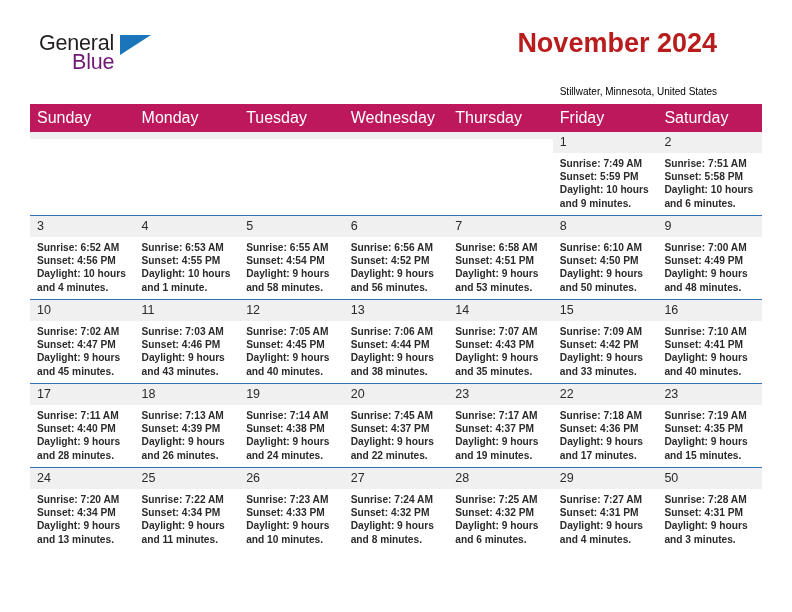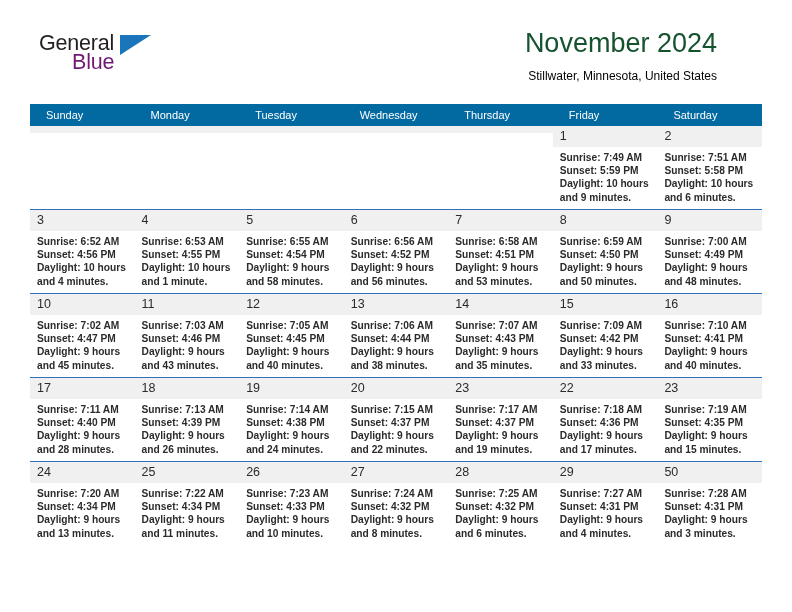--- a/index.html
+++ b/index.html
@@ -63,50 +63,50 @@
   }
 
   .title-block {
     position: absolute;
     right: 9px;
     top: 26px;
     text-align: right;
   }
   .month-title {
     font-size: 27px;
-    font-weight: normal;
-    color: #14532d;
+    font-weight: bold;
+    color: #b91c1c;
     line-height: 34px;
     white-space: nowrap;
     text-align: right;
   }
   .location {
-    font-size: 12px;
+    font-size: 10px;
     color: #000;
     line-height: 22px;
-    margin-top: 5px;
+    margin-top: 21px;
     white-space: nowrap;
   }
 
   
   .calendar {
     position: absolute;
     left: 30px;
     top: 104px;
     width: 732px;
     border-collapse: collapse;
     table-layout: fixed;
   }
   .calendar th {
-    background: #0369a1;
+    background: #be185d;
     color: #ffffff;
-    font-size: 11px;
+    font-size: 16px;
     font-weight: normal;
     text-align: left;
-    padding: 5px 0 5px 16px;
+    padding: 5px 0 5px 7px;
     height: 11px;
     border: 0;
   }
   .calendar td {
     vertical-align: top;
     padding: 0;
     border: 0;
     border-top: 1.3px solid #3072b3;
     height: 83px;
     background: #ffffff;
@@ -239,21 +239,21 @@
             <div class="daynum">7</div>
             <div class="info">
               <div>Sunrise: 6:58 AM</div>
               <div>Sunset: 4:51 PM</div>
               <div class="dl">Daylight: 9 hours and 53 minutes.</div>
             </div>
           </td>
           <td>
             <div class="daynum">8</div>
             <div class="info">
-              <div>Sunrise: 6:59 AM</div>
+              <div>Sunrise: 6:10 AM</div>
               <div>Sunset: 4:50 PM</div>
               <div class="dl">Daylight: 9 hours and 50 minutes.</div>
             </div>
           </td>
           <td>
             <div class="daynum">9</div>
             <div class="info">
               <div>Sunrise: 7:00 AM</div>
               <div>Sunset: 4:49 PM</div>
               <div class="dl">Daylight: 9 hours and 48 minutes.</div>
@@ -339,21 +339,21 @@
             <div class="daynum">19</div>
             <div class="info">
               <div>Sunrise: 7:14 AM</div>
               <div>Sunset: 4:38 PM</div>
               <div class="dl">Daylight: 9 hours and 24 minutes.</div>
             </div>
           </td>
           <td>
             <div class="daynum">20</div>
             <div class="info">
-              <div>Sunrise: 7:15 AM</div>
+              <div>Sunrise: 7:45 AM</div>
               <div>Sunset: 4:37 PM</div>
               <div class="dl">Daylight: 9 hours and 22 minutes.</div>
             </div>
           </td>
           <td>
             <div class="daynum">23</div>
             <div class="info">
               <div>Sunrise: 7:17 AM</div>
               <div>Sunset: 4:37 PM</div>
               <div class="dl">Daylight: 9 hours and 19 minutes.</div>

